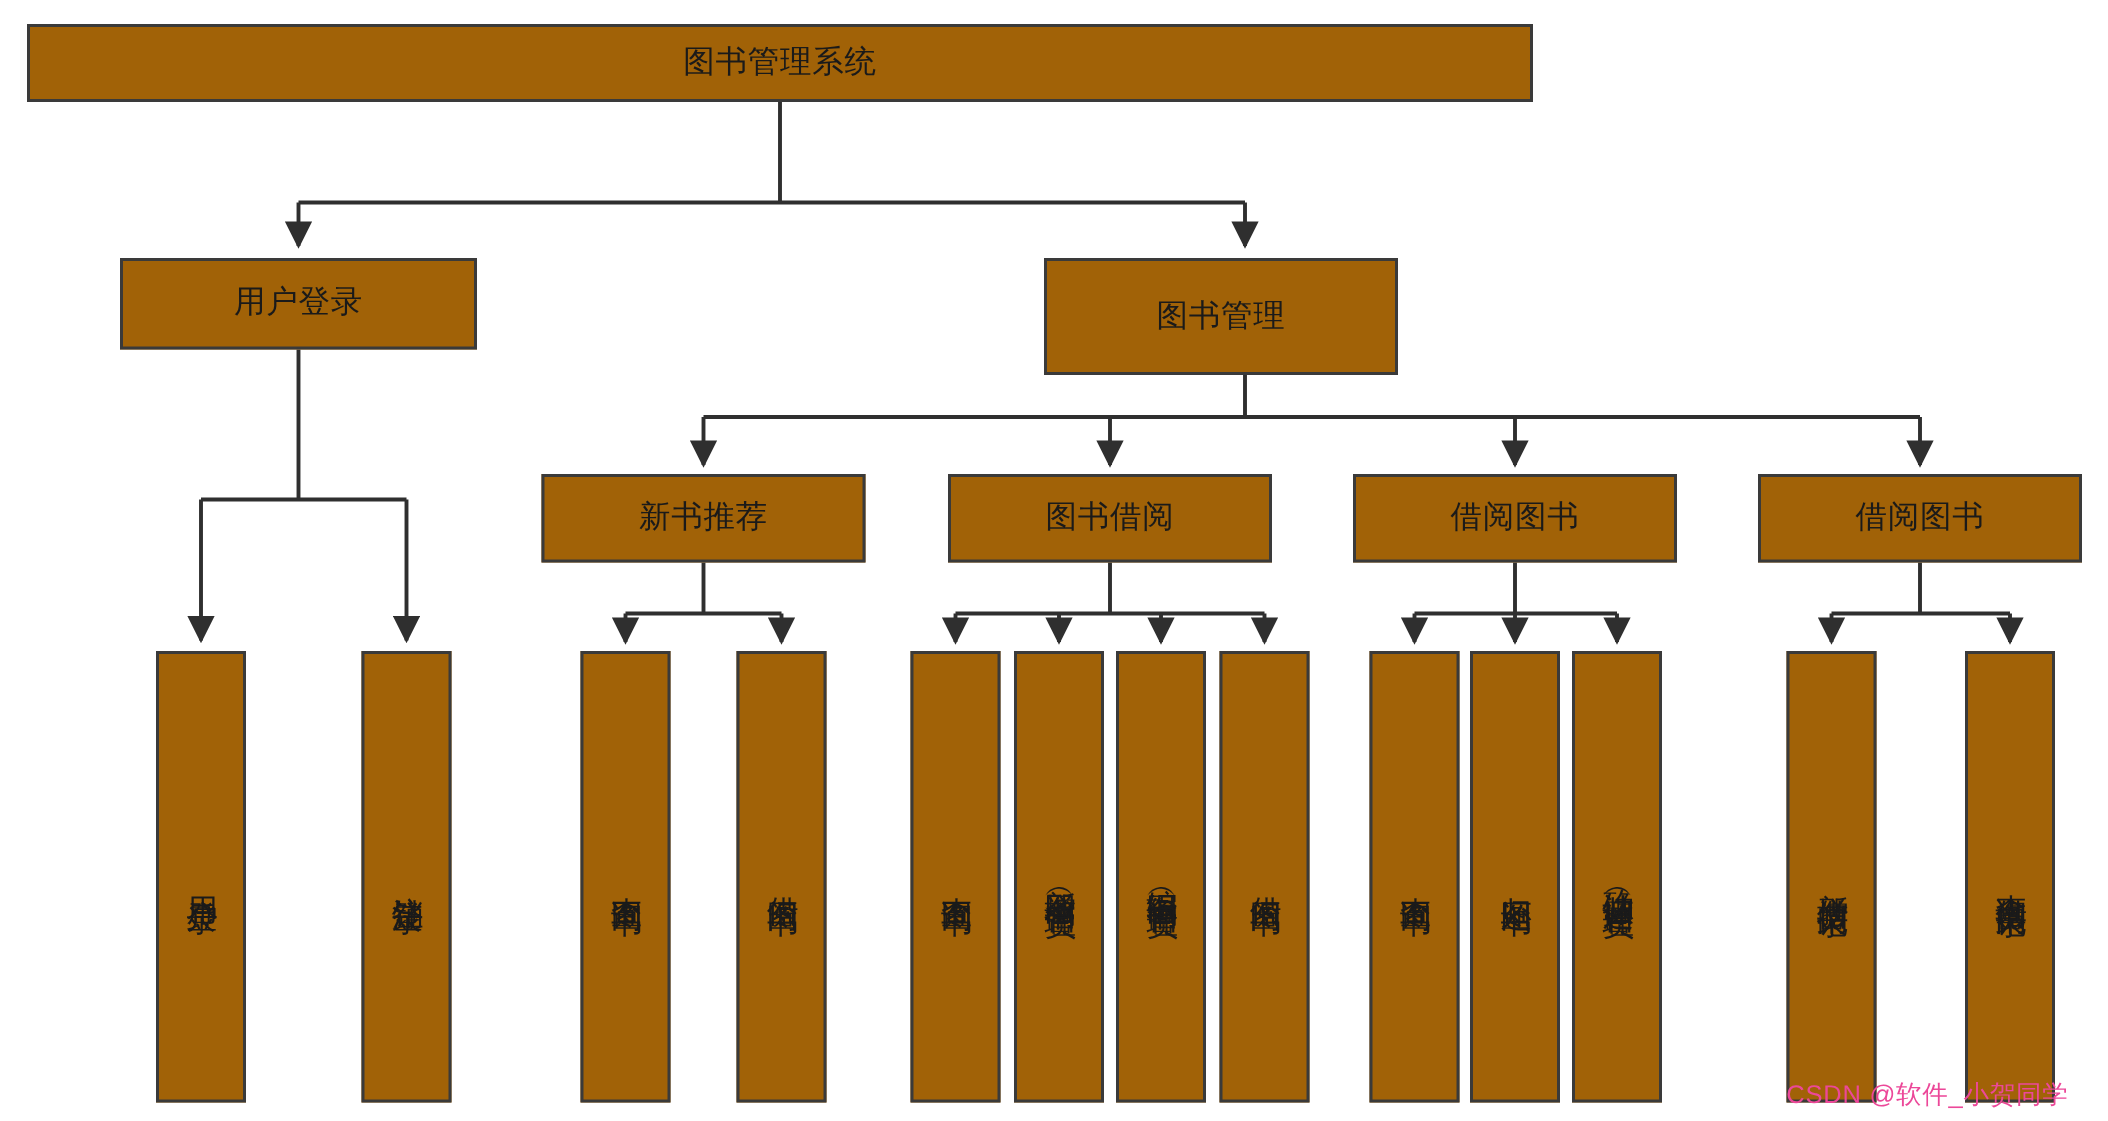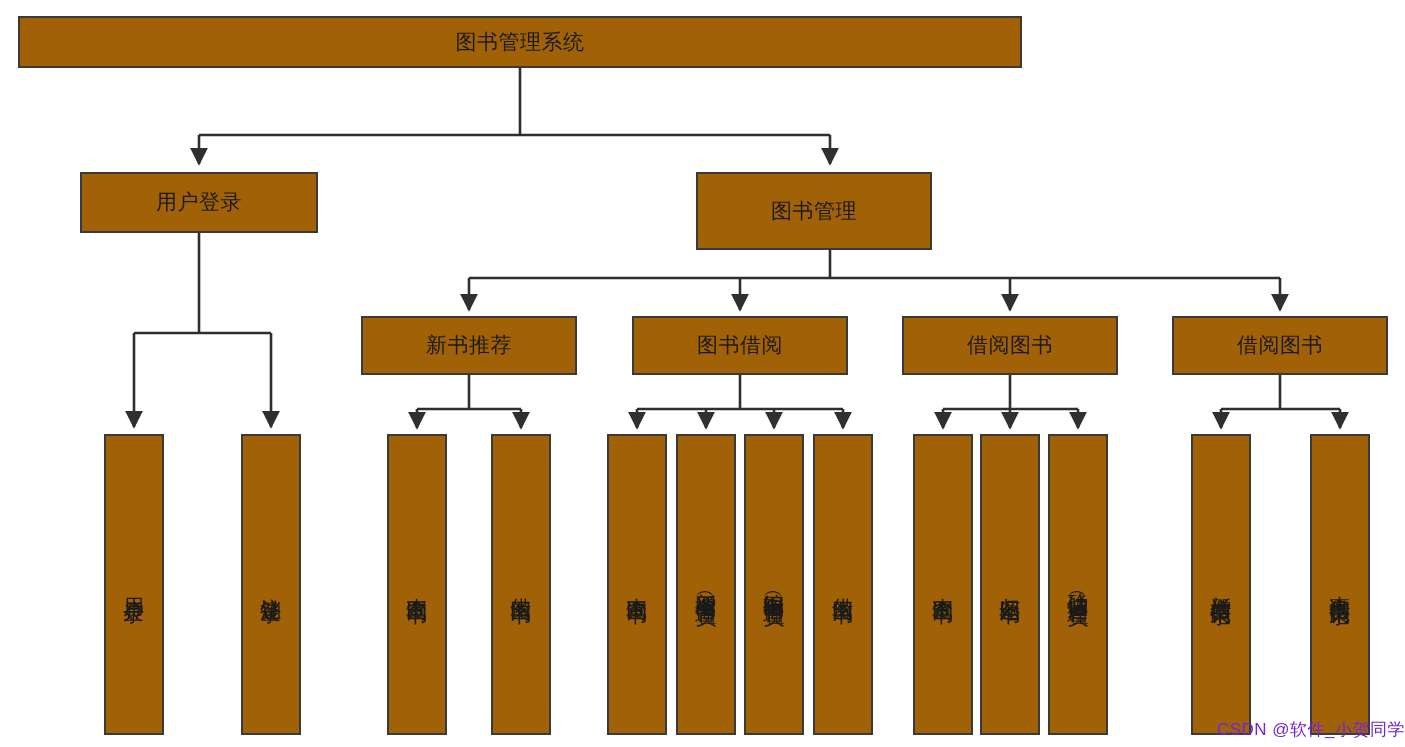--- a/index.html
+++ b/index.html
@@ -49,24 +49,24 @@
     line-height: 1.32;
     letter-spacing: 2px;
     text-align: center;
   }
   .node-v .vtext {
     writing-mode: vertical-rl;
     text-orientation: upright;
   }
   .watermark {
     position: absolute;
-    right: 0;
+    right: 26px;
     bottom: 6px;
     font-size: 17px;
-    color: #6d28d9;
+    color: #ec4899;
     letter-spacing: 0.5px;
     z-index: 5;
     white-space: nowrap;
   }
 </style>
 </head>
 <body>
 
 <div id="canvas">
 

